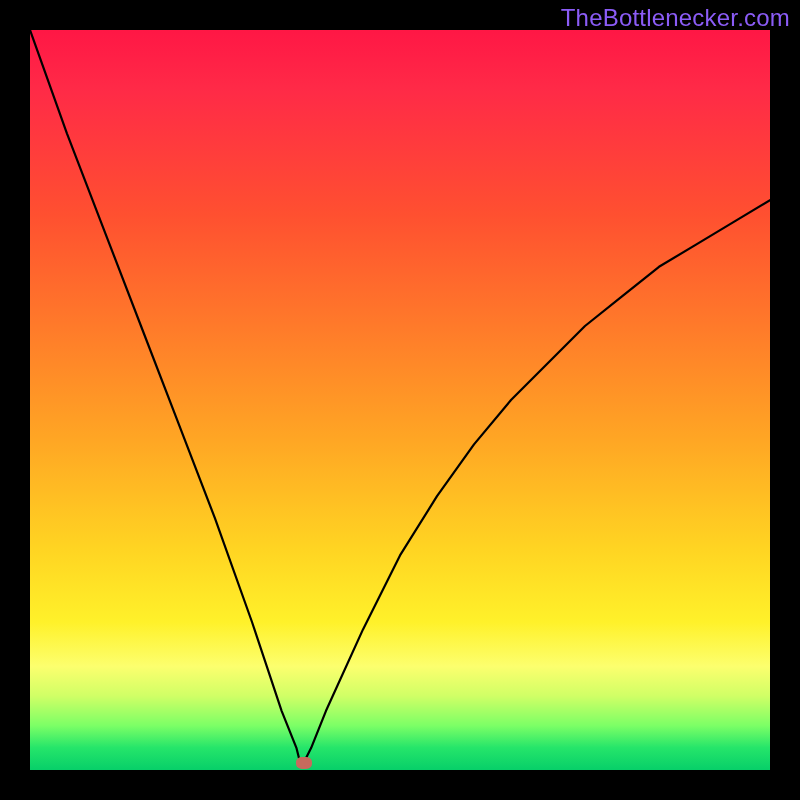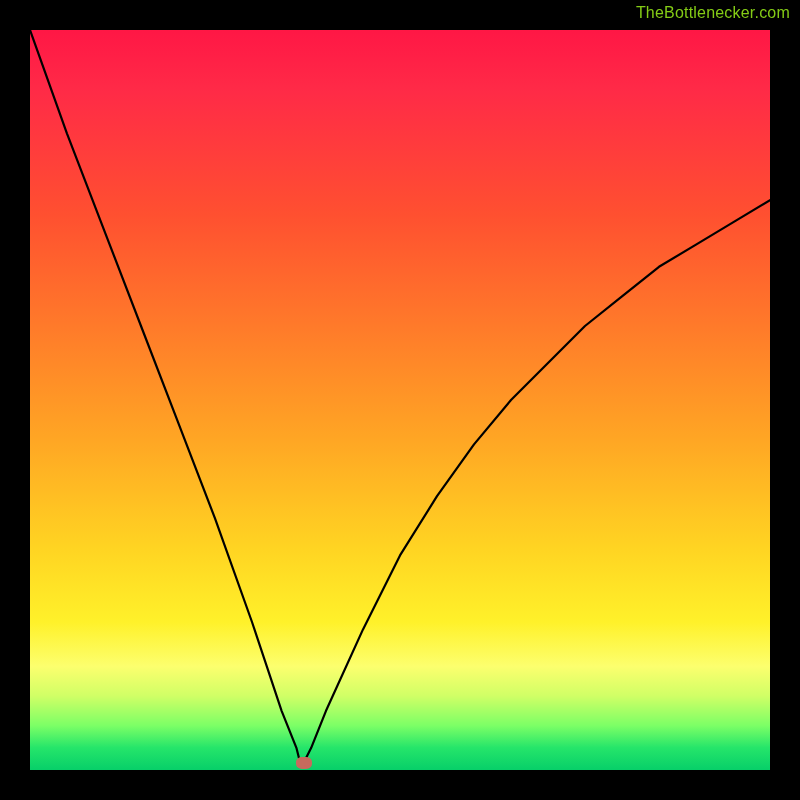--- a/index.html
+++ b/index.html
@@ -39,22 +39,22 @@
       #d0ff66 90%,
       #7cff66 94%,
       #25e56a 97%,
       #07cf69 100%
     );
   }
   .attribution {
     position: absolute;
     top: 4px;
     right: 10px;
-    color: #84cc16;
-    font-size: 16px;
+    color: #8b5cf6;
+    font-size: 24px;
     letter-spacing: 0.2px;
     user-select: none;
   }
   .curve {
     position: absolute;
     left: 0;
     top: 0;
     width: 740px;
     height: 740px;
     pointer-events: none;

